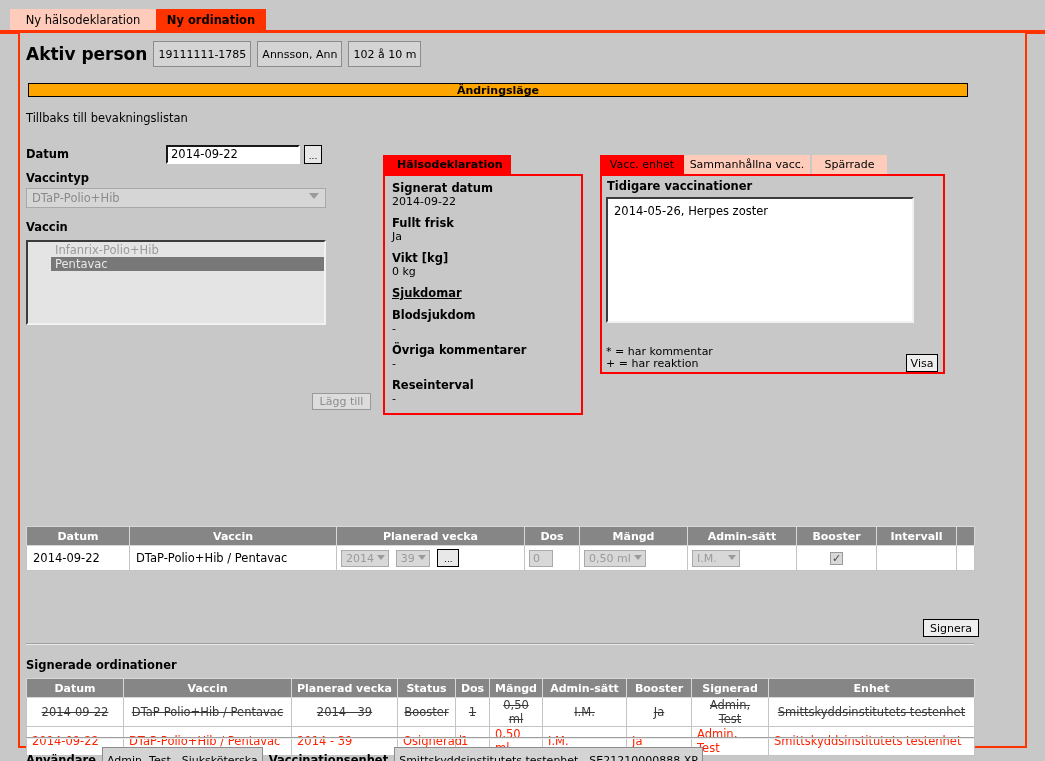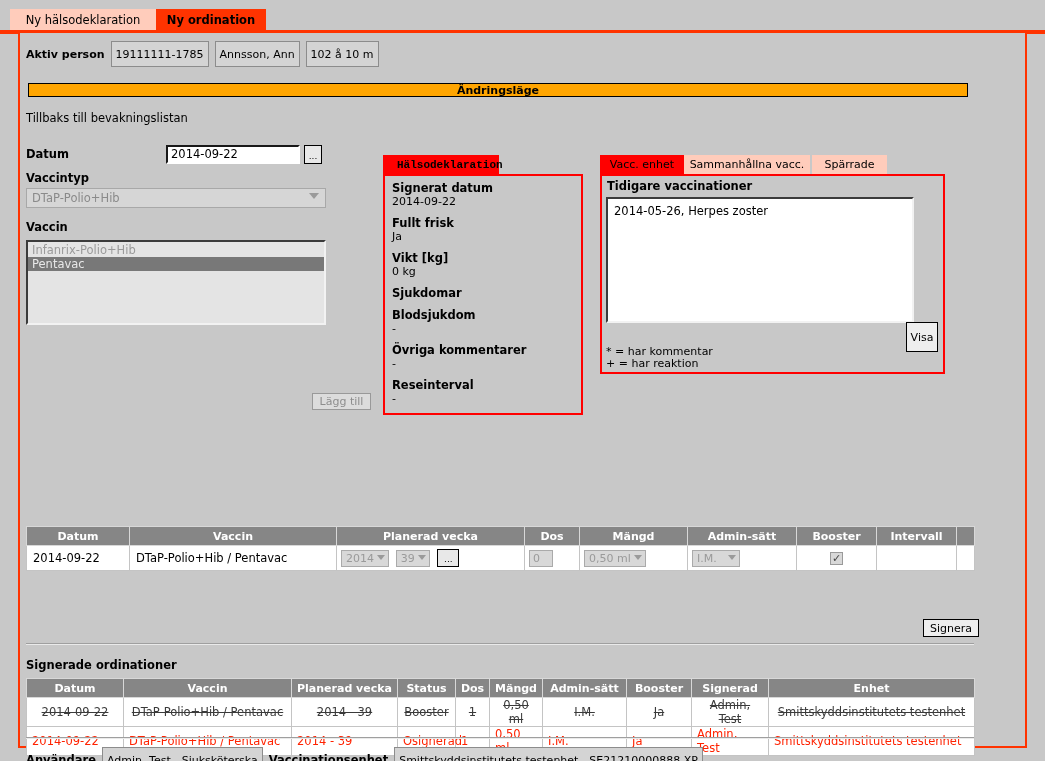--- a/index.html
+++ b/index.html
@@ -30,21 +30,21 @@
 
   
   .page {
     position:absolute; left:18px; top:33px; width:1009px; height:715px;
     border:2px solid #ff3300; border-top:none;
     background:#c8c8c8;
   }
 
   
   .person-row { position:absolute; left:6px; top:8px; display:flex; align-items:center; gap:6px; }
-  .person-row .lbl { font-weight:bold; font-size:11px; }
+  .person-row .lbl { font-weight:bold; font-size:17px; }
   .inputbox {
     border:1px solid #8c8c8c; background:#d4d4d4; padding:12px 4px;
     font-size:11px; line-height:13px; height:16px; display:flex; align-items:center;
   }
 
   
   .banner {
     position:absolute; left:8px; top:50px; width:940px; height:14px;
     background:#ffa500; border:1px solid #000;
     display:flex; align-items:center; justify-content:center;
@@ -86,44 +86,44 @@
   .selectwide .caret {
     position:absolute; right:6px; top:4px; width:0;height:0;
     border-left:5px solid transparent; border-right:5px solid transparent;
     border-top:6px solid #9a9a9a;
   }
   .blocklabel { font-weight:bold; font-size:11.5px; margin-top:6px; }
   .listbox {
     margin-top:6px; width:300px; height:85px; background:#e4e4e4;
     border:2px inset #bdbdbd; border-top-color:#8f8f8f; border-left-color:#8f8f8f;
     border-right-color:#f2f2f2; border-bottom-color:#f2f2f2;
-    overflow:hidden; padding-top:1px;
+    overflow:hidden; padding-top:1px;padding-left:23px;
   }
   .listopt { font-size:11.5px; padding:0 4px; line-height:14px; color:#9a9a9a; cursor:pointer; }
   .listopt.selected { background:#787878; color:#e8e8e8; }
   .addbtn {
     position:absolute; left:292px; top:360px; width:59px; height:17px;
     background:#dcdcdc; border:1px solid #999; color:#8d8d8d;
     display:flex; align-items:center; justify-content:center; font-size:11px; cursor:pointer;
   }
 
   
   .hd-tab {
-    position:absolute; left:363px; top:122px; width:116px; height:19px;
+    position:absolute; left:363px; top:122px; width:128px; height:19px;
     background:#ff0000; color:#000; font-weight:bold; font-size:11px;
-    display:flex; align-items:center; padding-left:14px; cursor:pointer;font-family:Liberation Mono, monospace;
+    display:flex; align-items:center; padding-left:14px; cursor:pointer;
   }
   .hd-panel {
     position:absolute; left:363px; top:141px; width:200px; height:241px;
     background:#c8c8c8; border:2px solid #ff0000; padding:5px 0 0 7px;
     overflow:hidden;
   }
   .hd-h { font-weight:bold; font-size:11.5px; margin-top:8px; }
   .hd-h.first { margin-top:0; }
-  .hd-h.und { }
+  .hd-h.und { text-decoration:underline; }
   .hd-v { font-size:11px; margin-top:0px; }
 
   
   .vt-tabs { position:absolute; left:580px; top:122px; width:345px; height:19px; }
   .vtab {
     position:absolute; top:0; height:19px; display:flex; align-items:center;
     justify-content:center; font-size:11px; cursor:pointer; white-space:nowrap;
   }
   .vtab.active { background:#ff0000; color:#000; }
   .vtab.inactive { background:#ffccbb; color:#000; }
@@ -137,21 +137,21 @@
   }
   .vt-title { font-weight:bold; font-size:11.5px; margin:1px 0 4px 1px; }
   .vt-list {
     width:308px; height:126px; background:#fff;
     border:2px inset #bdbdbd; border-top-color:#8f8f8f; border-left-color:#8f8f8f;
     border-right-color:#f2f2f2; border-bottom-color:#f2f2f2;
     padding:5px 6px; font-size:11.5px; overflow:hidden;
   }
   .vt-legend { position:absolute; left:4px; bottom:2px; font-size:11px; line-height:12px; }
   .vt-visa {
-    position:absolute; right:5px; bottom:20px; width:32px; height:30px;
+    position:absolute; right:5px; bottom:0; width:32px; height:18px;
     background:#eee; border:1px solid #000; display:flex; align-items:center;
     justify-content:center; font-size:11px; cursor:pointer;
   }
 
   
   table.grid { border-collapse:collapse; table-layout:fixed; font-size:11px; background:#fff; }
   table.grid th {
     background:#868686; color:#fff; font-weight:bold; font-size:11px;
     border:1px solid #d8d8d8; height:19px; padding:0 2px; text-align:center;
   }

